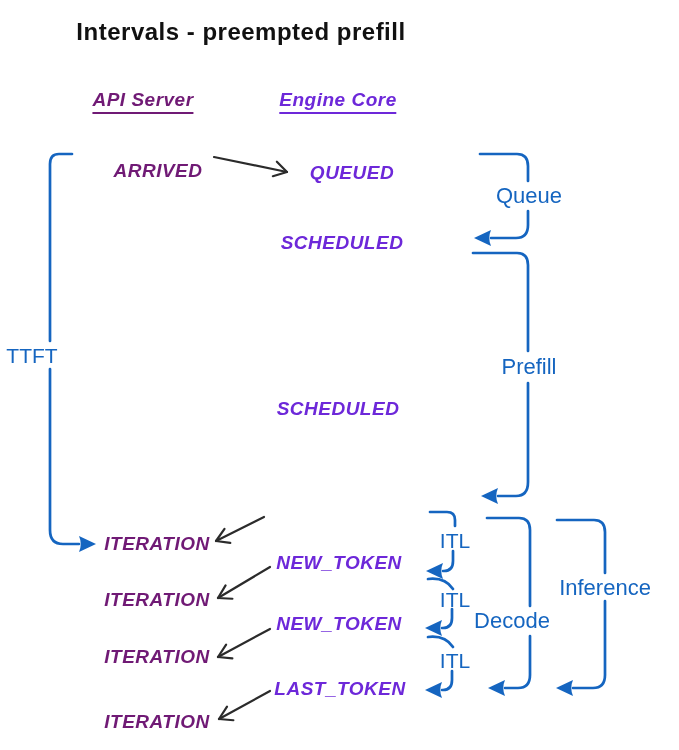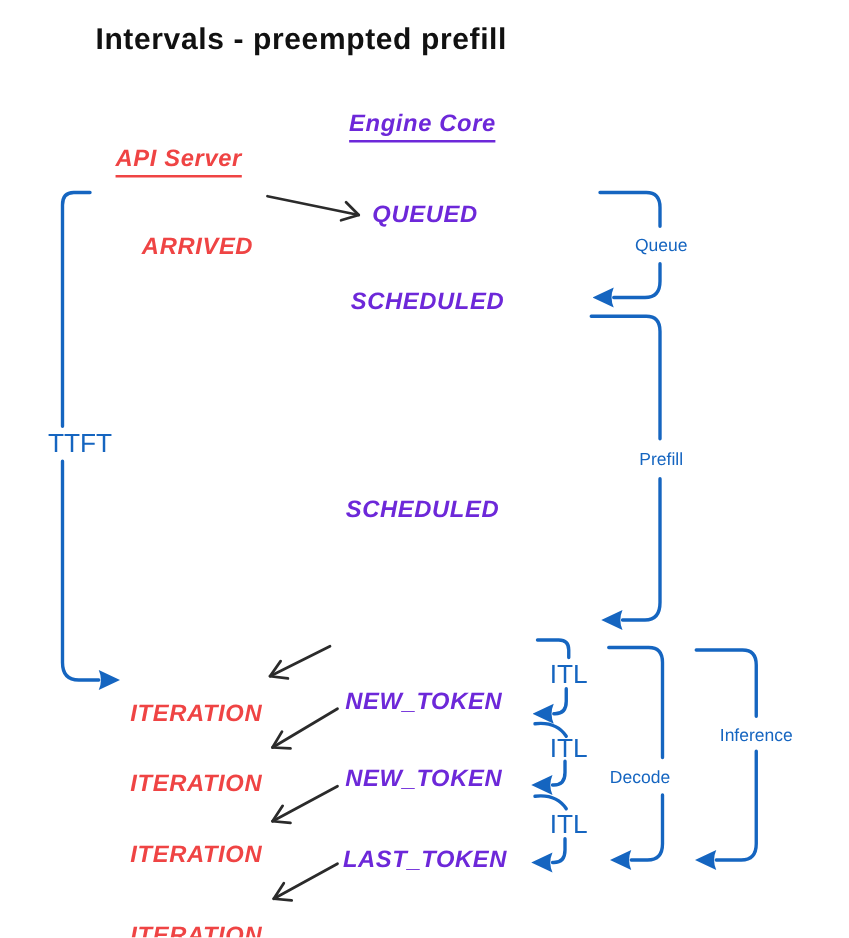--- a/index.html
+++ b/index.html
@@ -25,28 +25,28 @@
     letter-spacing: 0.5px;
     color: #111111;
   }
   .hand {
     font-family: "Liberation Sans", sans-serif;
     font-style: italic;
     font-weight: bold;
     font-size: 19px;
     letter-spacing: 0.5px;
   }
-  .api  { color: #ef4444; margin-top: 28px; }
+  .api  { color: #701a75; }
   .core { color: #6d28d9; }
   .header { padding-bottom: 3px; border-bottom: 2px solid currentColor; }
   .ivl {
     font-family: "Liberation Sans", sans-serif;
     font-weight: normal;
     color: #1565c0;
-    font-size: 14px;
+    font-size: 22px;
   }
   .ivl-sm { font-size: 21px; }
 </style>
 </head>
 <body>
 
 <div class="canvas">
 
   <svg width="679" height="750" viewBox="0 0 679 750">
     <defs>
@@ -97,28 +97,28 @@
 
   <div class="lbl hand api header" style="left:143px; top:102px">API Server</div>
   <div class="lbl hand core header" style="left:338px; top:102px">Engine Core</div>
 
   <div class="lbl hand api" style="left:158px; top:170px">ARRIVED</div>
   <div class="lbl hand api" style="left:157px; top:543px">ITERATION</div>
   <div class="lbl hand api" style="left:157px; top:599px">ITERATION</div>
   <div class="lbl hand api" style="left:157px; top:656px">ITERATION</div>
   <div class="lbl hand api" style="left:157px; top:721px">ITERATION</div>
 
-  <div class="lbl hand core" style="left:340px; top:172px">QUEUED</div>
+  <div class="lbl hand core" style="left:352px; top:172px">QUEUED</div>
   <div class="lbl hand core" style="left:342px; top:242px">SCHEDULED</div>
   <div class="lbl hand core" style="left:338px; top:408px">SCHEDULED</div>
   <div class="lbl hand core" style="left:339px; top:562px">NEW_TOKEN</div>
   <div class="lbl hand core" style="left:339px; top:623px">NEW_TOKEN</div>
   <div class="lbl hand core" style="left:340px; top:688px">LAST_TOKEN</div>
 
-  <div class="lbl ivl ivl-sm" style="left:64px; top:355px">TTFT</div>
+  <div class="lbl ivl ivl-sm" style="left:32px; top:355px">TTFT</div>
   <div class="lbl ivl" style="left:529px; top:196px">Queue</div>
   <div class="lbl ivl" style="left:529px; top:367px">Prefill</div>
   <div class="lbl ivl ivl-sm" style="left:455px; top:540px">ITL</div>
   <div class="lbl ivl ivl-sm" style="left:455px; top:599px">ITL</div>
   <div class="lbl ivl ivl-sm" style="left:455px; top:660px">ITL</div>
   <div class="lbl ivl" style="left:512px; top:621px">Decode</div>
   <div class="lbl ivl" style="left:605px; top:588px">Inference</div>
 
 </div>
 

